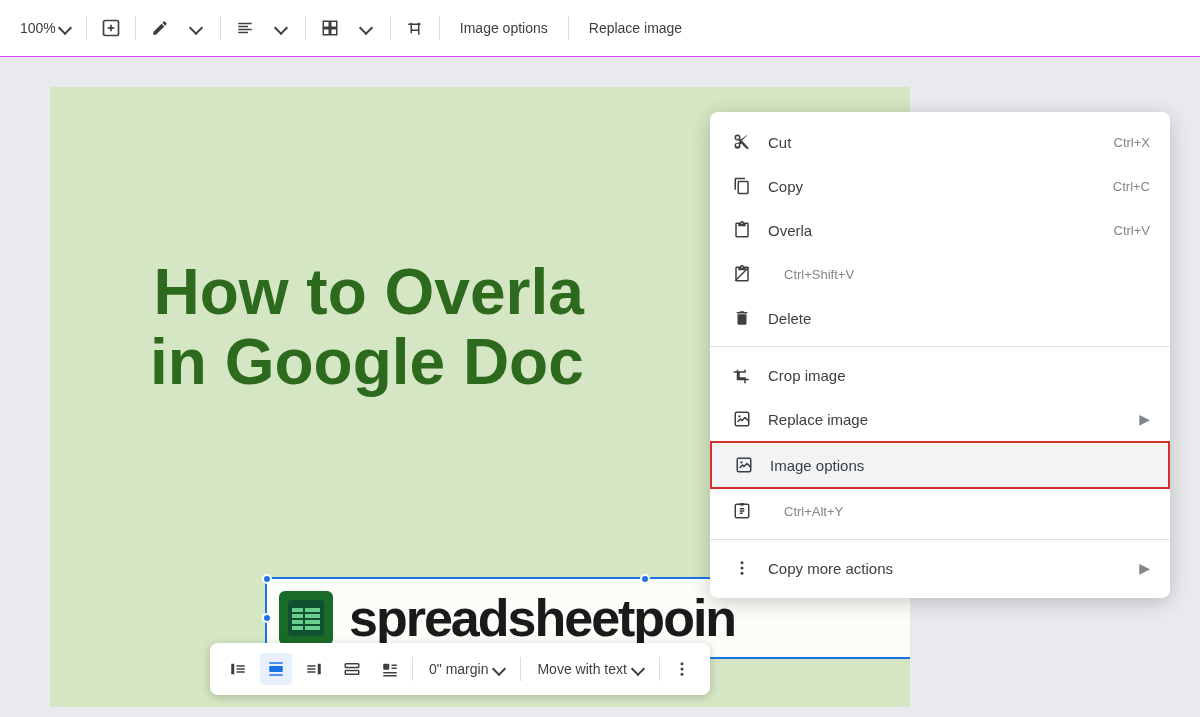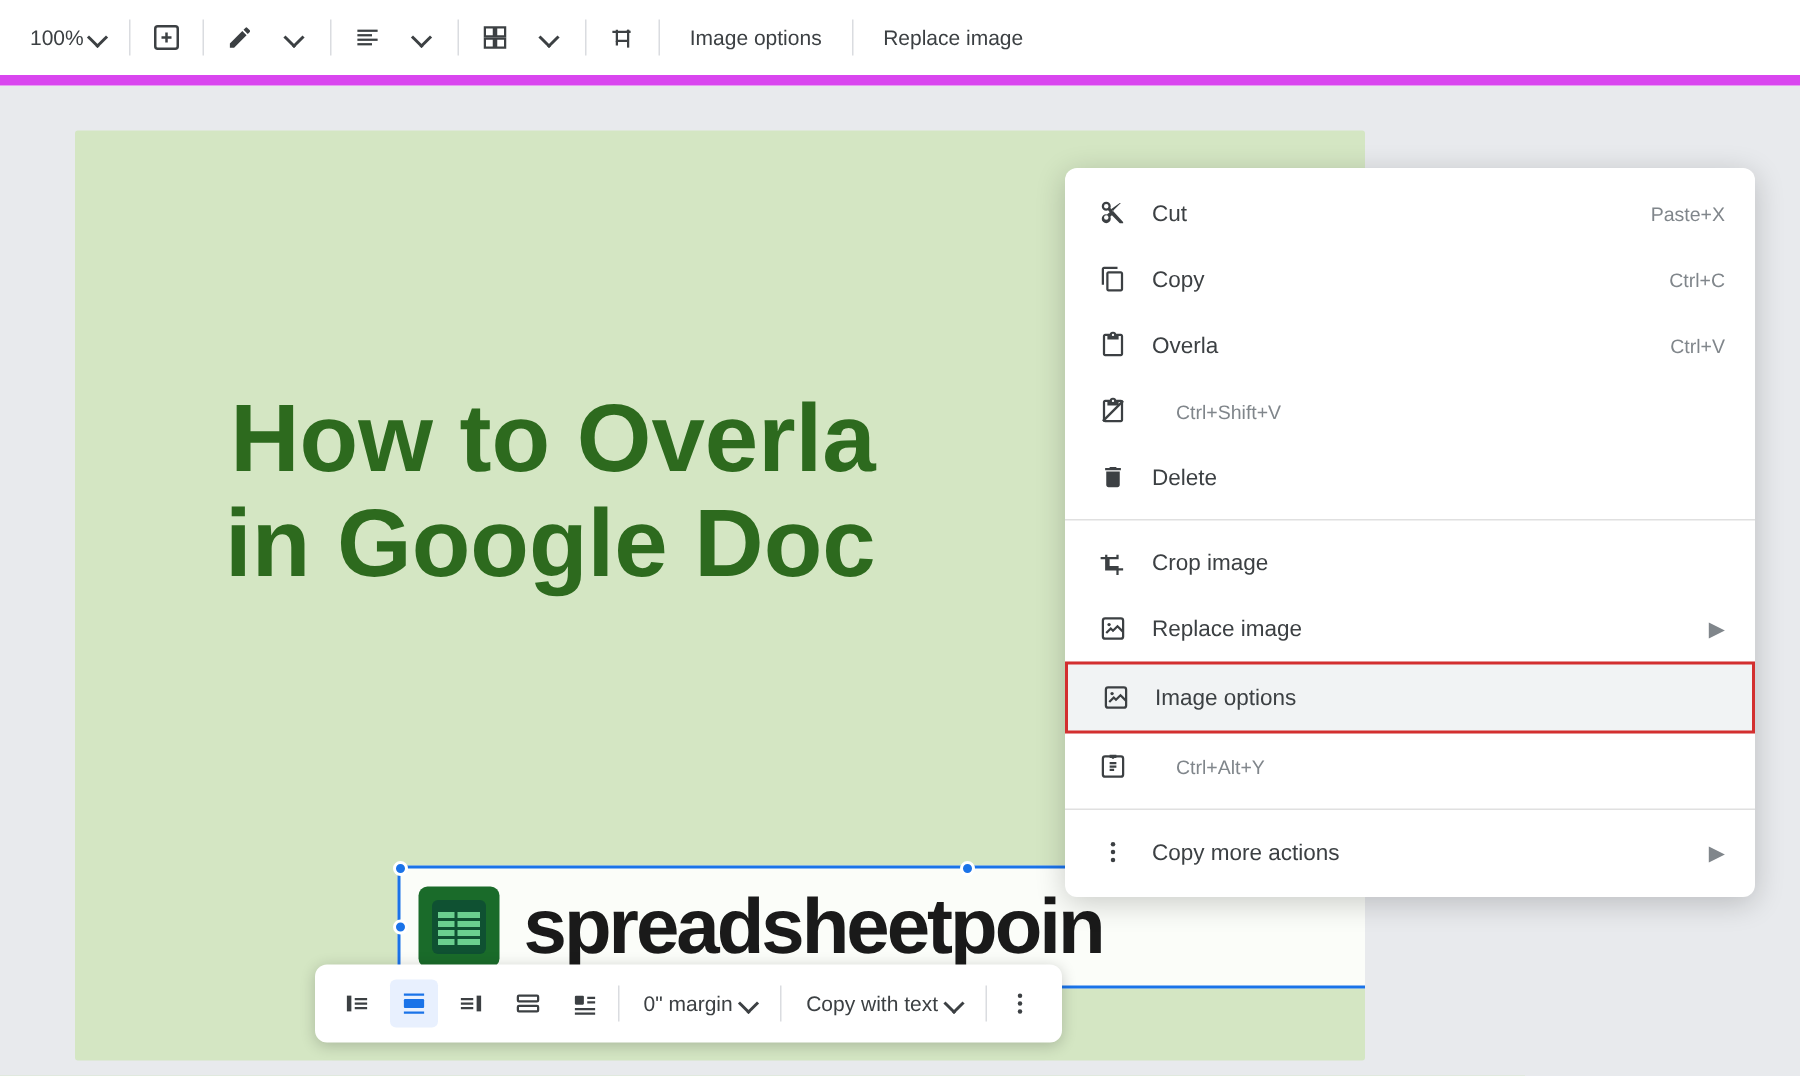--- a/index.html
+++ b/index.html
@@ -8,21 +8,21 @@
       background: #e8eaed;
       width: 1200px;
       height: 717px;
       overflow: hidden;
       position: relative;
     }
 
     
     .toolbar {
       background: #fff;
-      border-bottom: 7px solid #d946ef;
+      border-bottom: 1px solid #d946ef;
       height: 57px;
       display: flex;
       align-items: center;
       padding: 0 12px;
       gap: 4px;
       position: relative;
       z-index: 10;
     }
 
     .toolbar-divider {
@@ -421,21 +421,21 @@
     <div class="float-divider"></div>
 
     <button class="float-dropdown">
       <span>0" margin</span>
       <span class="chevron-down"></span>
     </button>
 
     <div class="float-divider"></div>
 
     <button class="float-dropdown">
-      <span>Copy with text</span>
+      <span>Move with text</span>
       <span class="chevron-down"></span>
     </button>
 
     <div class="float-divider"></div>
 
     <button class="float-btn" title="More options">
       <svg width="18" height="18" viewBox="0 0 24 24">
         <circle cx="12" cy="5" r="2" fill="#3c4043"></circle>
         <circle cx="12" cy="12" r="2" fill="#3c4043"></circle>
         <circle cx="12" cy="19" r="2" fill="#3c4043"></circle>
@@ -445,21 +445,21 @@
 
   <div class="context-menu">
 
     <div class="menu-item">
       <span class="menu-item-icon">
         <svg width="18" height="18" viewBox="0 0 24 24">
           <path d="M9.64 7.64c.23-.5.36-1.05.36-1.64a4 4 0 1 0-4 4c.59 0 1.14-.13 1.64-.36L9 11.28 6.64 13.36A3.98 3.98 0 0 0 6 13a4 4 0 1 0 4 4c0-.59-.13-1.14-.36-1.64L11 14l7 7h3v-1L9.64 7.64zM6 8a2 2 0 1 1 0-4 2 2 0 0 1 0 4zm0 10a2 2 0 1 1 0-4 2 2 0 0 1 0 4zm6-7.5a.5.5 0 1 1 0-1 .5.5 0 0 1 0 1zM19 3l-7 7-1.5-1.5L18 3h1z" fill="#3c4043"></path>
         </svg>
       </span>
       <span class="menu-item-label">Cut</span>
-      <span class="menu-item-shortcut">Paste+X</span>
+      <span class="menu-item-shortcut">Ctrl+X</span>
     </div>
 
     <div class="menu-item">
       <span class="menu-item-icon">
         <svg width="18" height="18" viewBox="0 0 24 24">
           <path d="M16 1H4c-1.1 0-2 .9-2 2v14h2V3h12V1zm3 4H8c-1.1 0-2 .9-2 2v14c0 1.1.9 2 2 2h11c1.1 0 2-.9 2-2V7c0-1.1-.9-2-2-2zm0 16H8V7h11v14z" fill="#3c4043"></path>
         </svg>
       </span>
       <span class="menu-item-label">Copy</span>
       <span class="menu-item-shortcut">Ctrl+C</span>

